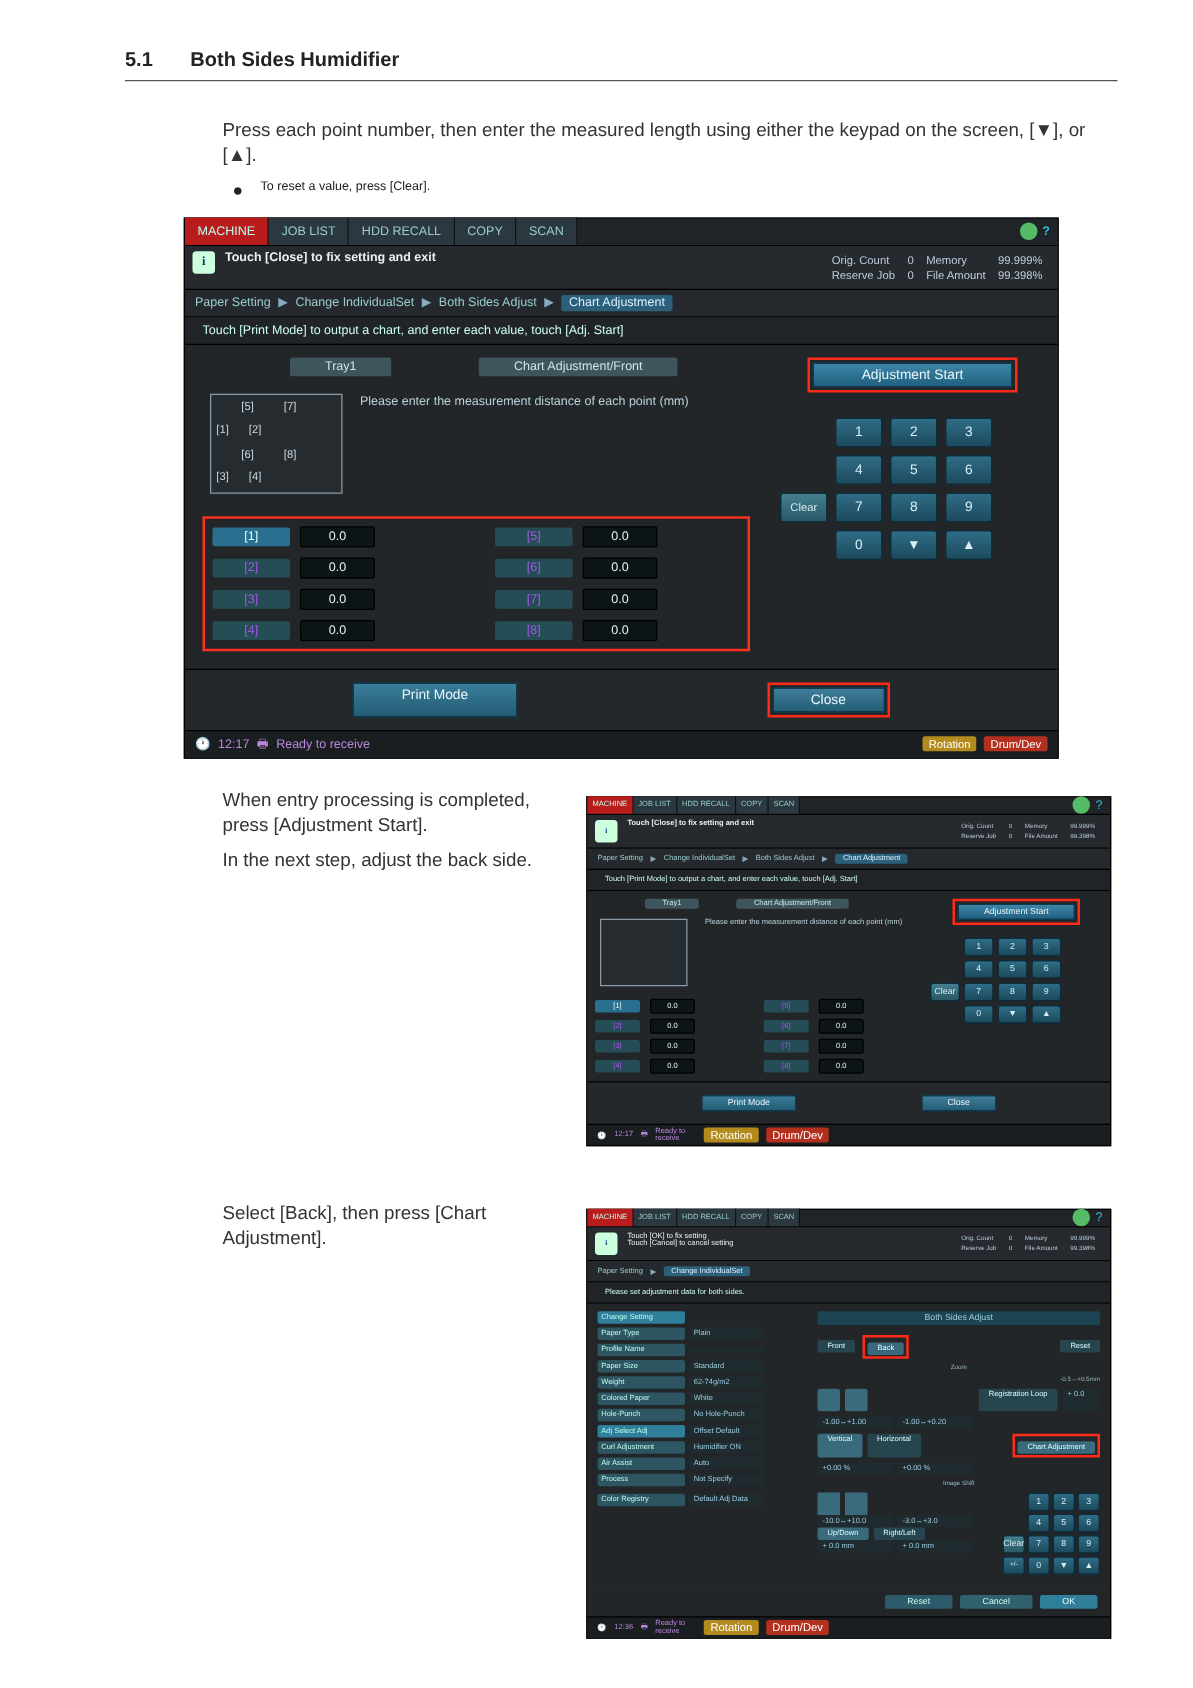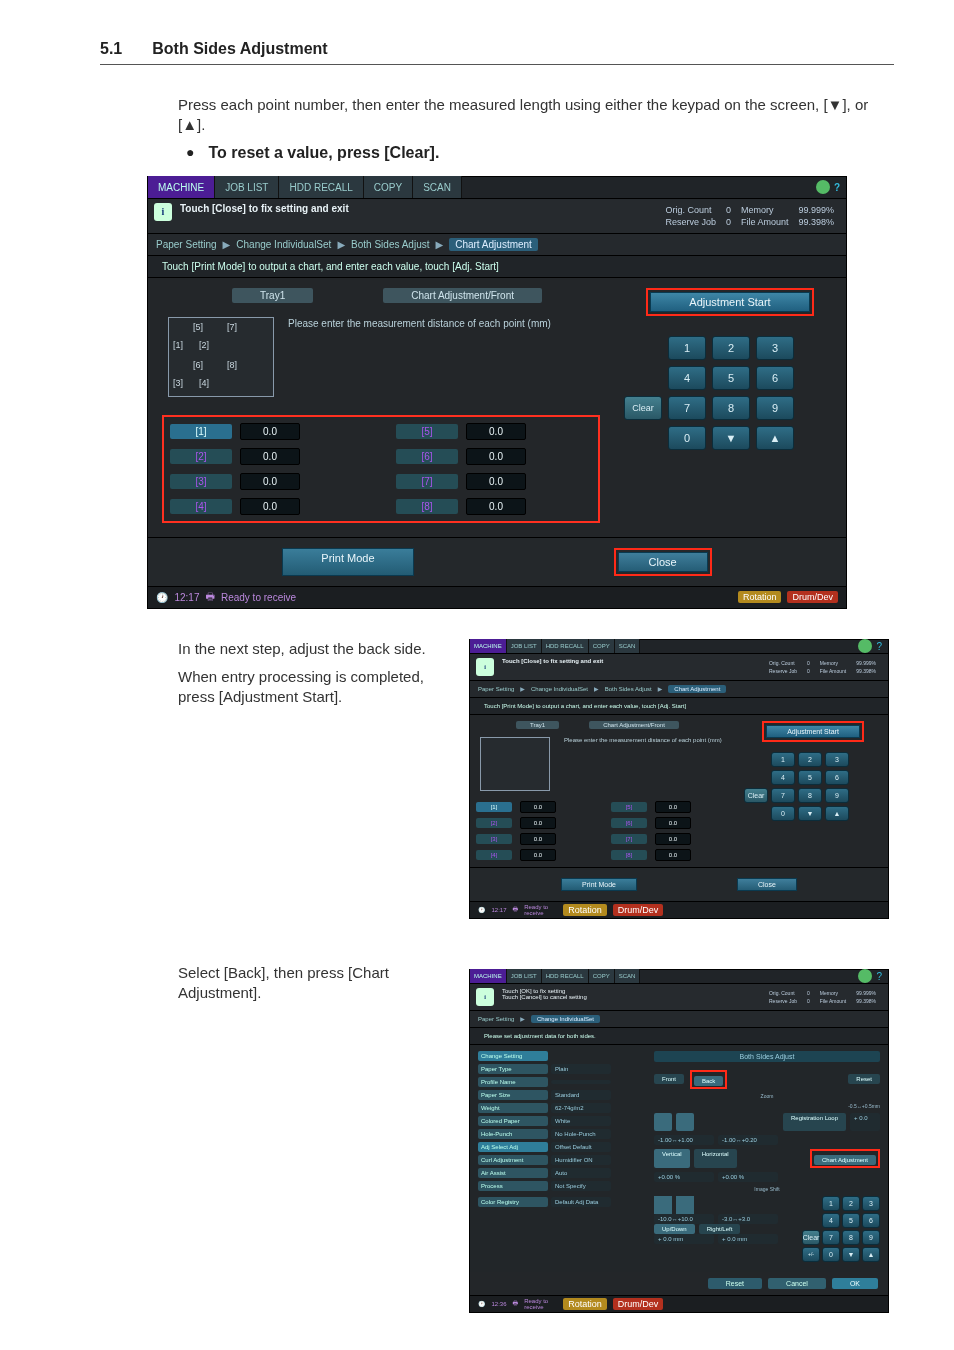--- a/index.html
+++ b/index.html
@@ -19,30 +19,30 @@
     border-bottom: 1px solid #555;
     padding-bottom: 6px;
     margin-bottom: 30px;
   }
   .sect-num { font-size: 16px; font-weight: bold; }
   .sect-title { font-size: 16px; font-weight: bold; }
   .body-indent { margin-left: 78px; }
   .para { font-size: 15px; color: #333; line-height: 1.35; margin-bottom: 8px; }
   .bullet-row { display: flex; gap: 14px; margin-left: 8px; margin-top: 6px; margin-bottom: 14px; }
   .bullet-row .dot { font-size: 14px; }
-  .bullet-row .txt { font-size: 16px; font-weight: bold; }
+  .bullet-row .txt { font-size: 10px; }
 
   
   .ui-frame {
     width: 700px; margin: 6px auto 24px; background:#2b2f33; border:1px solid #000;
     font-family: Arial, sans-serif; font-size: 10px; color:#cdd;
   }
   .ui-topbar { display:flex; align-items:center; height:22px; background:#202428; border-bottom:1px solid #000; }
   .ui-tab { display:flex; align-items:center; gap:4px; padding:0 10px; height:22px; color:#9cc; background:#2b383f; border-right:1px solid #111; }
-  .ui-tab.active { background:#4c1d95; color:#bfe; }
+  .ui-tab.active { background:#b91c1c; color:#bfe; }
   .ui-topbar .end { margin-left:auto; display:flex; align-items:center; gap:4px; padding-right:6px; }
   .ic-circle { width:14px;height:14px;border-radius:50%;background:#5b6; }
 
   .ui-infobar { display:flex; background:#262a2e; padding:4px 6px; gap:8px; align-items:flex-start; border-bottom:1px solid #000; }
   .info-i { width:18px;height:18px;background:#cfd;border-radius:3px;display:flex;align-items:center;justify-content:center;color:#137;font-weight:bold;font-family:serif; }
   .info-text { color:#e8f2f6; font-weight:bold; }
   .info-stats { margin-left:auto; font-size:9px; color:#bcd; }
   .info-stats table td { padding:0 4px; }
 
   .ui-crumb { display:flex; align-items:center; gap:6px; padding:4px 8px; background:#25292d; font-size:10px; color:#a7c; border-bottom:1px solid #000; }
@@ -128,21 +128,21 @@
   .fbtn.cancel { background:#31606f; color:#cfe; }
   .fbtn.ok { background:#2f7e9a; color:#eff; }
 </style>
 </head>
 <body>
 
 <div class="page">
 
   <div class="sect-head">
     <span class="sect-num">5.1</span>
-    <span class="sect-title">Both Sides Adjustment</span>
+    <span class="sect-title">Both Sides Humidifier</span>
   </div>
 
   <div class="body-indent">
     <p class="para">Press each point number, then enter the measured length using either the keypad on the screen, [▼], or [▲].</p>
     <div class="bullet-row">
       <span class="dot">●</span>
       <span class="txt">To reset a value, press [Clear].</span>
     </div>
   </div>
 
@@ -301,22 +301,22 @@
       <span>Ready to receive</span>
       <span class="right">
         <span class="st-pill st-yel">Rotation</span>
         <span class="st-pill st-red">Drum/Dev</span>
       </span>
     </div>
   </div>
 
   <div class="two-col">
     <div class="left body-indent" style="margin-left:78px">
+      <p class="para">When entry processing is completed, press [Adjustment Start].</p>
       <p class="para" style="margin-top:6px">In the next step, adjust the back side.</p>
-      <p class="para">When entry processing is completed, press [Adjustment Start].</p>
     </div>
     <div class="right">
 
       <div class="ui-frame ui-thumb">
         <div class="ui-topbar">
           <div class="ui-tab active">
               <span>MACHINE</span>
             </div>
           <div class="ui-tab">
               <span>JOB LIST</span>

